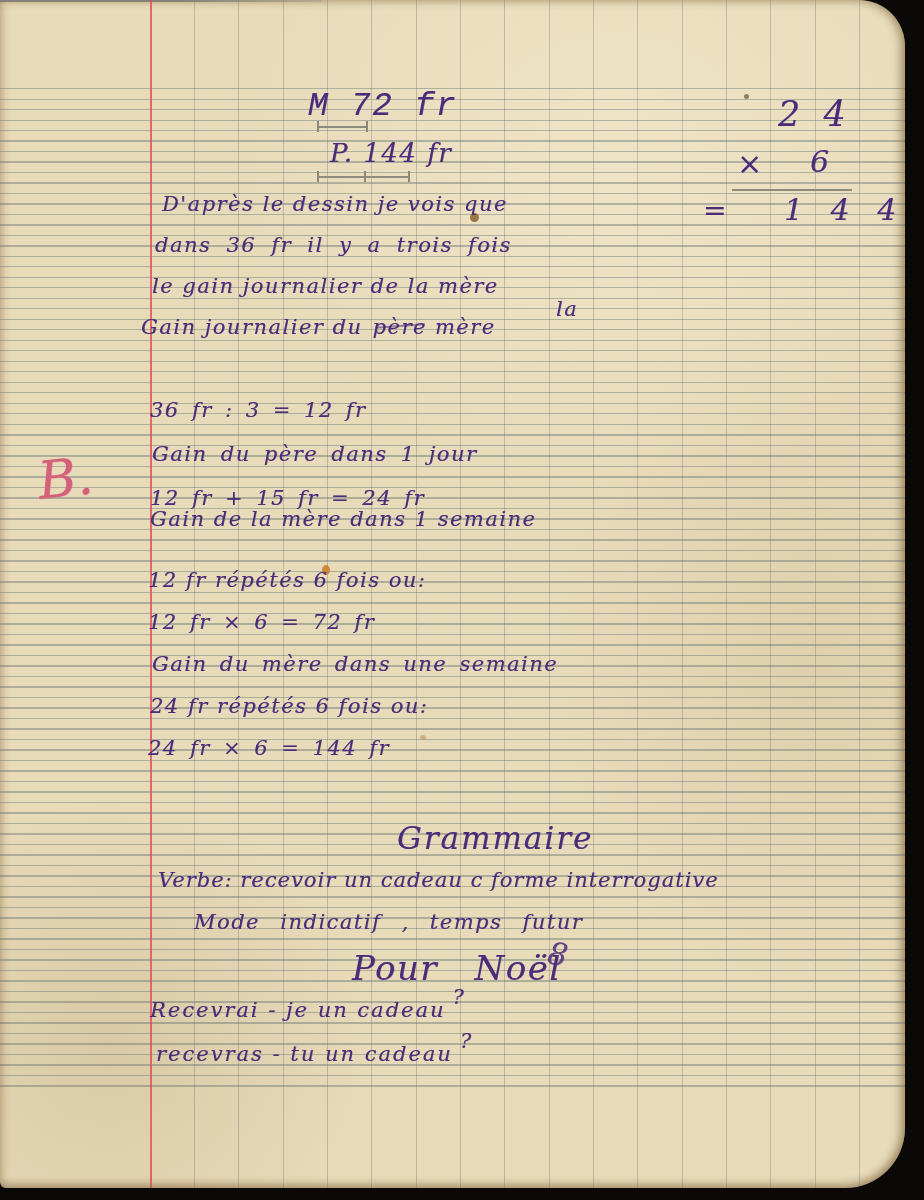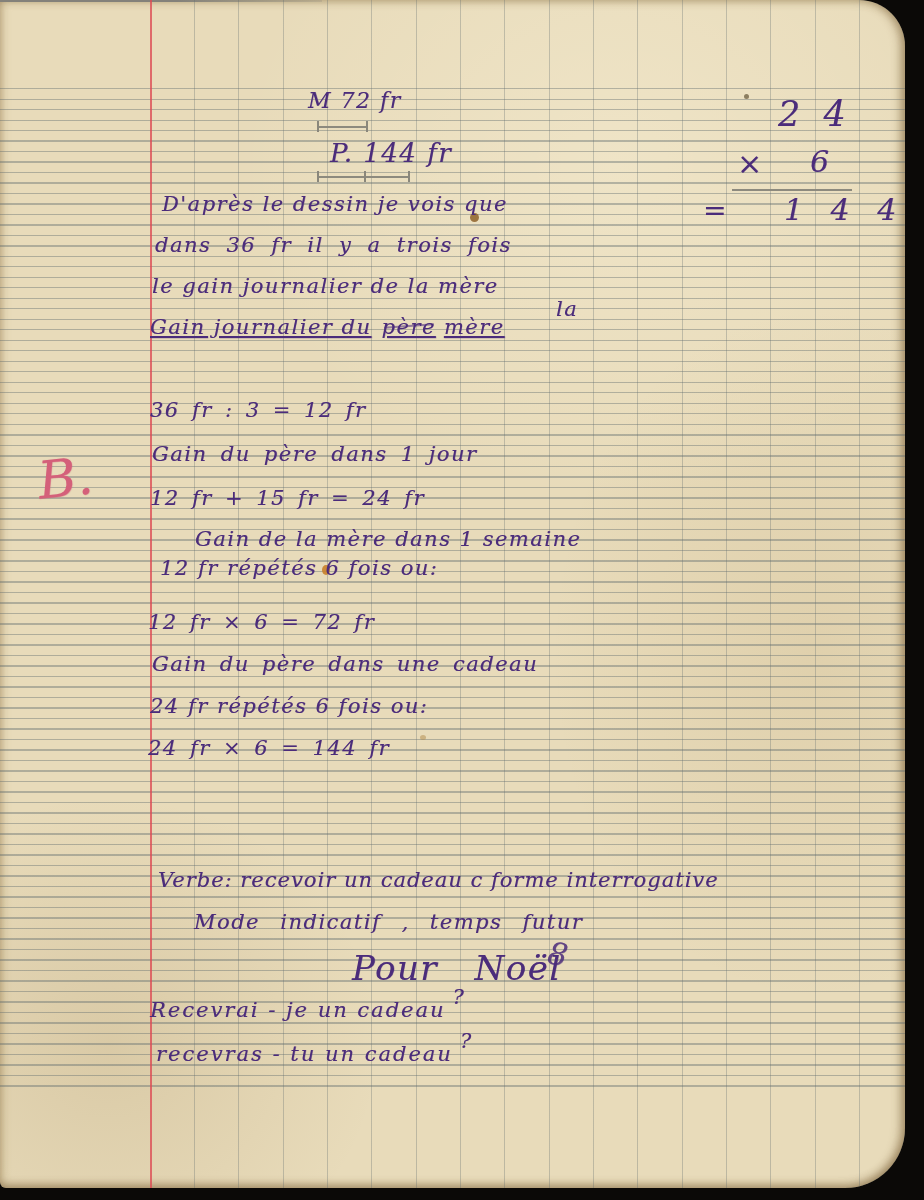--- a/index.html
+++ b/index.html
@@ -44,49 +44,49 @@
     white-space:nowrap;
     font-size:21px;
     letter-spacing:1.5px;
     text-shadow:0.4px 0.4px 0.6px rgba(75,44,123,.45);
   }
   .pencil{position:absolute;background:#8d8a7e;}
   .tick{position:absolute;width:2px;height:11px;background:#8a877b;}
   .stain{position:absolute;border-radius:50%;}
 
   
-  .seg-label1{left:308px;top:88px;font-size:22px;}
+  .seg-label1{left:308px;top:88px;font-size:33px;font-family:Liberation Mono, monospace;}
   .seg-label2{left:330px;top:138px;font-size:26px;}
   .segA-line{left:318px;top:126px;width:50px;height:2px;}
   .segB-line{left:318px;top:176px;width:92px;height:2px;}
   .m-top{left:778px;top:94px;font-size:35px;letter-spacing:6px;}
   .m-sign{left:737px;top:146px;font-size:30px;}
   .m-bottom{left:810px;top:144px;font-size:30px;}
   .mult-line{left:732px;top:189px;width:120px;height:2px;}
   .m-eq{left:703px;top:194px;font-size:28px;}
   .m-result{left:739px;top:192px;font-size:30px;letter-spacing:9px;margin-left:45px;}
 
   
   .L0{left:162px;top:192px;}
   .L1{left:155px;top:233px;word-spacing:7px;}
   .L2{left:152px;top:274px;}
-  .L3{left:150px;top:315px;text-decoration:underline;}
+  .L3{left:141px;top:315px;}
   .L3 .struck{position:relative;margin-left:10px;}
   .L3 .struck::after{
     content:"";position:absolute;left:2px;right:2px;top:40%;height:2px;
     background:rgba(75,44,123,.55);transform:rotate(-4deg);
   }
   .L3 .post{margin-left:8px;}
   .sup-la{left:556px;top:297px;font-size:21px;}
   .L4{left:150px;top:357px;}
   .L5{left:150px;top:398px;word-spacing:4px;}
   .L6{left:152px;top:442px;word-spacing:5px;}
   .L7{left:150px;top:486px;word-spacing:4px;}
-  .L8{left:150px;top:527px;margin-left:45px;}
-  .L9{left:148px;top:556px;margin-left:12px;}
+  .L8{left:150px;top:507px;}
+  .L9{left:148px;top:568px;}
   .L10{left:148px;top:610px;word-spacing:4px;}
   .L11{left:152px;top:652px;word-spacing:4px;}
   .L12{left:150px;top:694px;}
   .L13{left:148px;top:736px;word-spacing:4px;}
 
   
   .gram-line{left:397px;top:805px;width:322px;height:2px;
     background:linear-gradient(to right,#83817a 0 55%, rgba(131,129,122,.22));}
   .g-head{left:397px;top:820px;font-size:31px;letter-spacing:2px;}
   .g1{left:158px;top:868px;letter-spacing:1px;}
@@ -150,25 +150,26 @@
     <div class="hw L3">
       <span>Gain journalier du</span><span class="struck">père</span><span class="post">mère</span>
     </div>
     <div class="hw sup-la">la</div>
     <div class="hw L5">36 fr : 3 = 12 fr</div>
     <div class="hw L6">Gain du père dans 1 jour</div>
     <div class="hw L7">12 fr + 15 fr = 24 fr</div>
     <div class="hw L8">Gain de la mère dans 1 semaine</div>
     <div class="hw L9">12 fr répétés 6 fois ou:</div>
     <div class="hw L10">12 fr × 6 = 72 fr</div>
-    <div class="hw L11">Gain du père dans une cadeau</div>
+    <div class="hw L11">Gain du mère dans une semaine</div>
     <div class="hw L12">24 fr répétés 6 fois ou:</div>
     <div class="hw L13">24 fr × 6 = 144 fr</div>
 
     <div class="gram-line"></div>
+    <div class="hw g-head">Grammaire</div>
     <div class="hw g1">Verbe: recevoir un cadeau c forme interrogative</div>
     <div class="hw g2">Mode indicatif ,  temps  futur</div>
     <div class="hw g-sub">Pour Noël</div>
     <div class="hw g-flourish">8</div>
     <div class="hw q1">
       <span>Recevrai - je un cadeau</span><span class="qmark">?</span>
     </div>
     <div class="hw q2">
       <span>recevras - tu  un cadeau</span><span class="qmark">?</span>
     </div>

